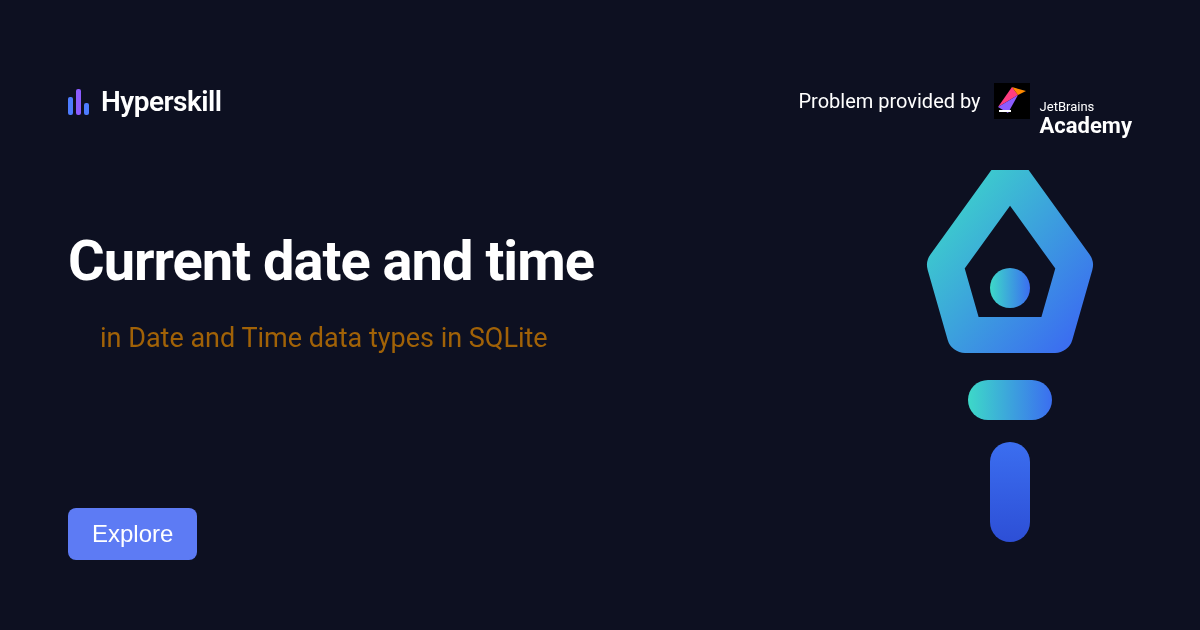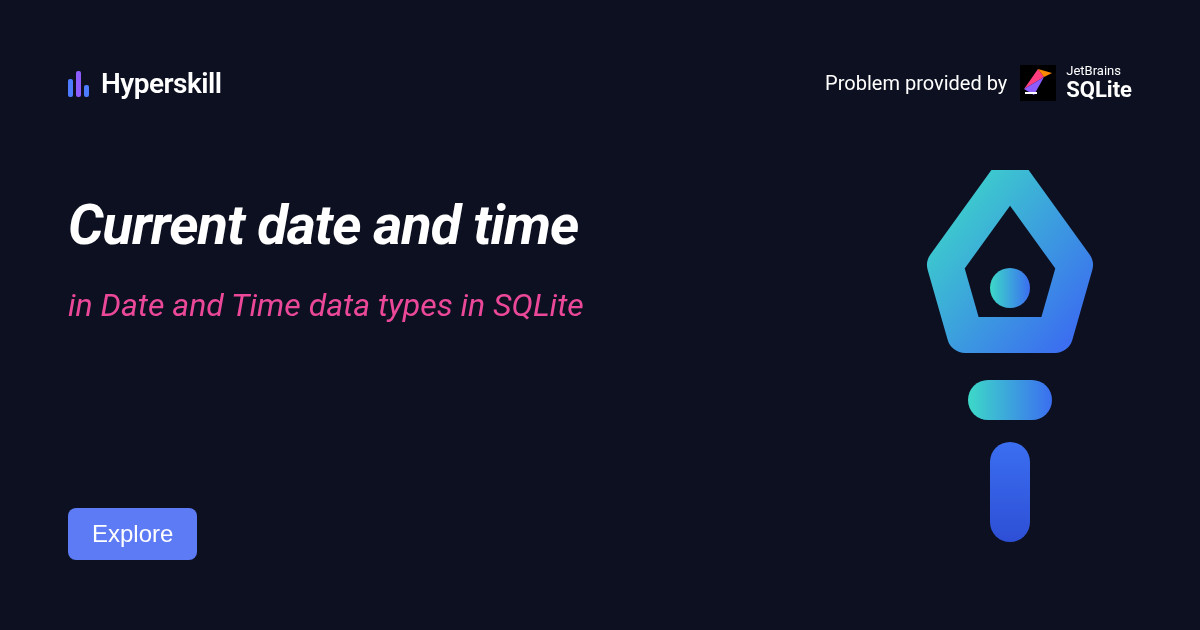--- a/index.html
+++ b/index.html
@@ -65,49 +65,50 @@
       background: #000000;
       position: relative;
       display: flex;
       align-items: center;
       justify-content: center;
     }
     .academy-text {
       display: flex;
       flex-direction: column;
       line-height: 1.1;
+      margin-top: 36px;
     }
     .academy-small {
       font-size: 13px;
       font-weight: 400;
     }
     .academy-big {
       font-size: 22px;
       font-weight: 700;
     }
     .main {
       padding: 90px 96px 0 68px;
       display: flex;
       justify-content: space-between;
       align-items: flex-start;
-      font-style: italic;
     }
     .content {
       max-width: 720px;
     }
     .title {
       font-size: 56px;
       font-weight: 700;
       letter-spacing: -1px;
       margin-bottom: 28px;
     }
     .subtitle {
-      font-size: 32px;
+      font-size: 27px;
       font-weight: 400;
-      color: #ec4899;
+      color: #a16207;
+      margin-left: 32px;
     }
     .explore-btn {
       position: absolute;
       left: 68px;
       bottom: 70px;
       background: #5d7bf4;
       color: #ffffff;
       font-size: 24px;
       font-weight: 500;
       padding: 12px 24px;
@@ -141,21 +142,21 @@
       <div class="jetbrains-icon">
         <svg width="36" height="36" viewBox="0 0 36 36">
           <polygon points="4,24 18,4 24,12" fill="#ff3d7f"></polygon>
           <polygon points="18,4 24,12 32,8" fill="#ff8a00"></polygon>
           <polygon points="4,24 24,12 14,30" fill="#8c5cff"></polygon>
           <rect x="5" y="27" width="12" height="2" fill="#ffffff"></rect>
         </svg>
       </div>
       <div class="academy-text">
         <span class="academy-small">JetBrains</span>
-        <span class="academy-big">SQLite</span>
+        <span class="academy-big">Academy</span>
       </div>
     </div>
   </div>
 </div>
 
 <div class="main">
   <div class="content">
     <h1 class="title">Current date and time</h1>
     <p class="subtitle">in Date and Time data types in SQLite</p>
   </div>

